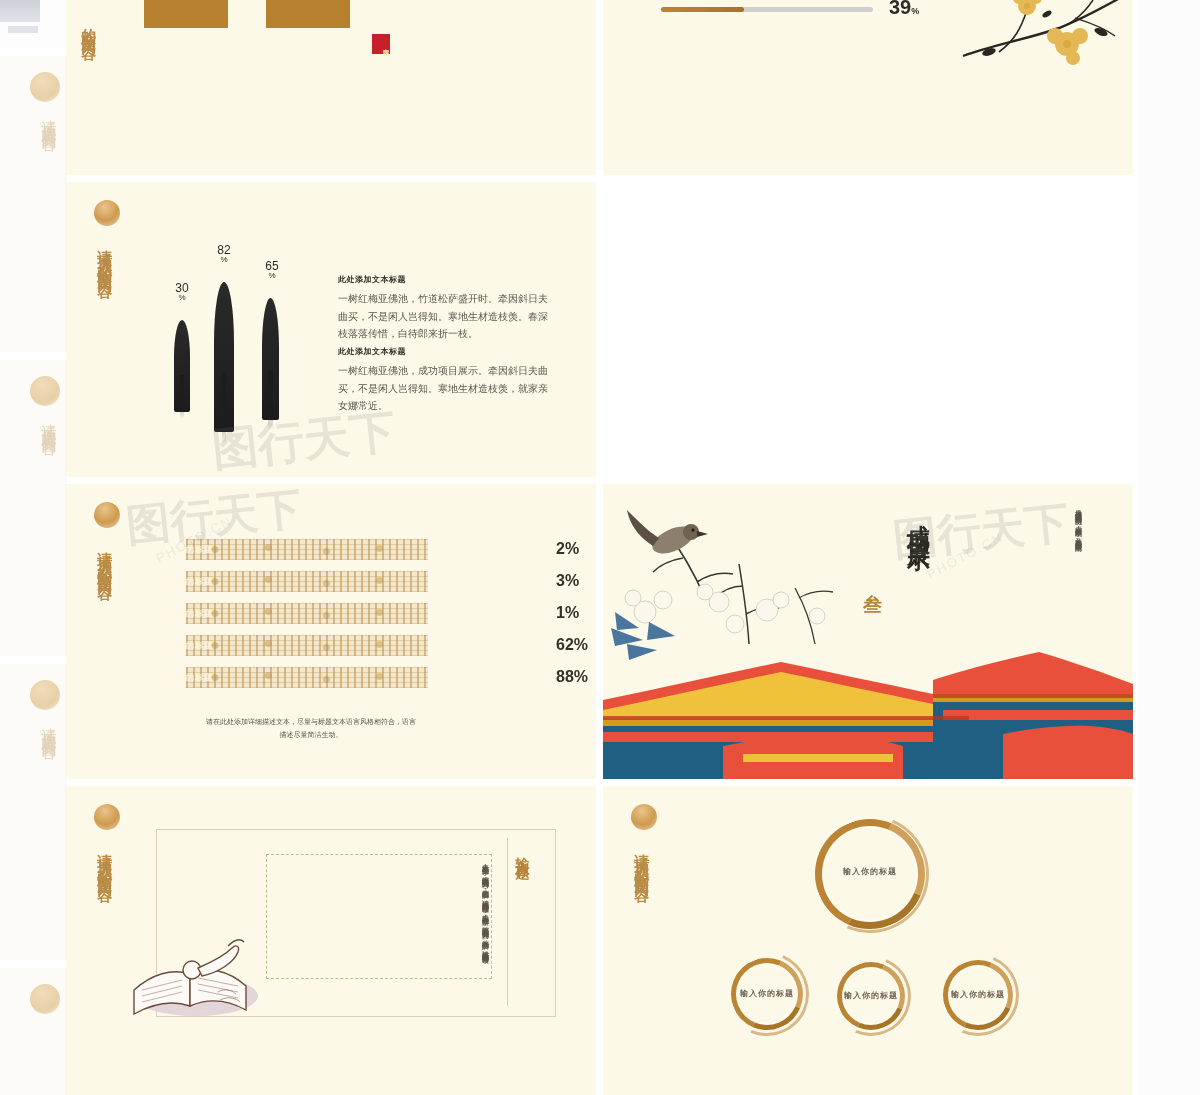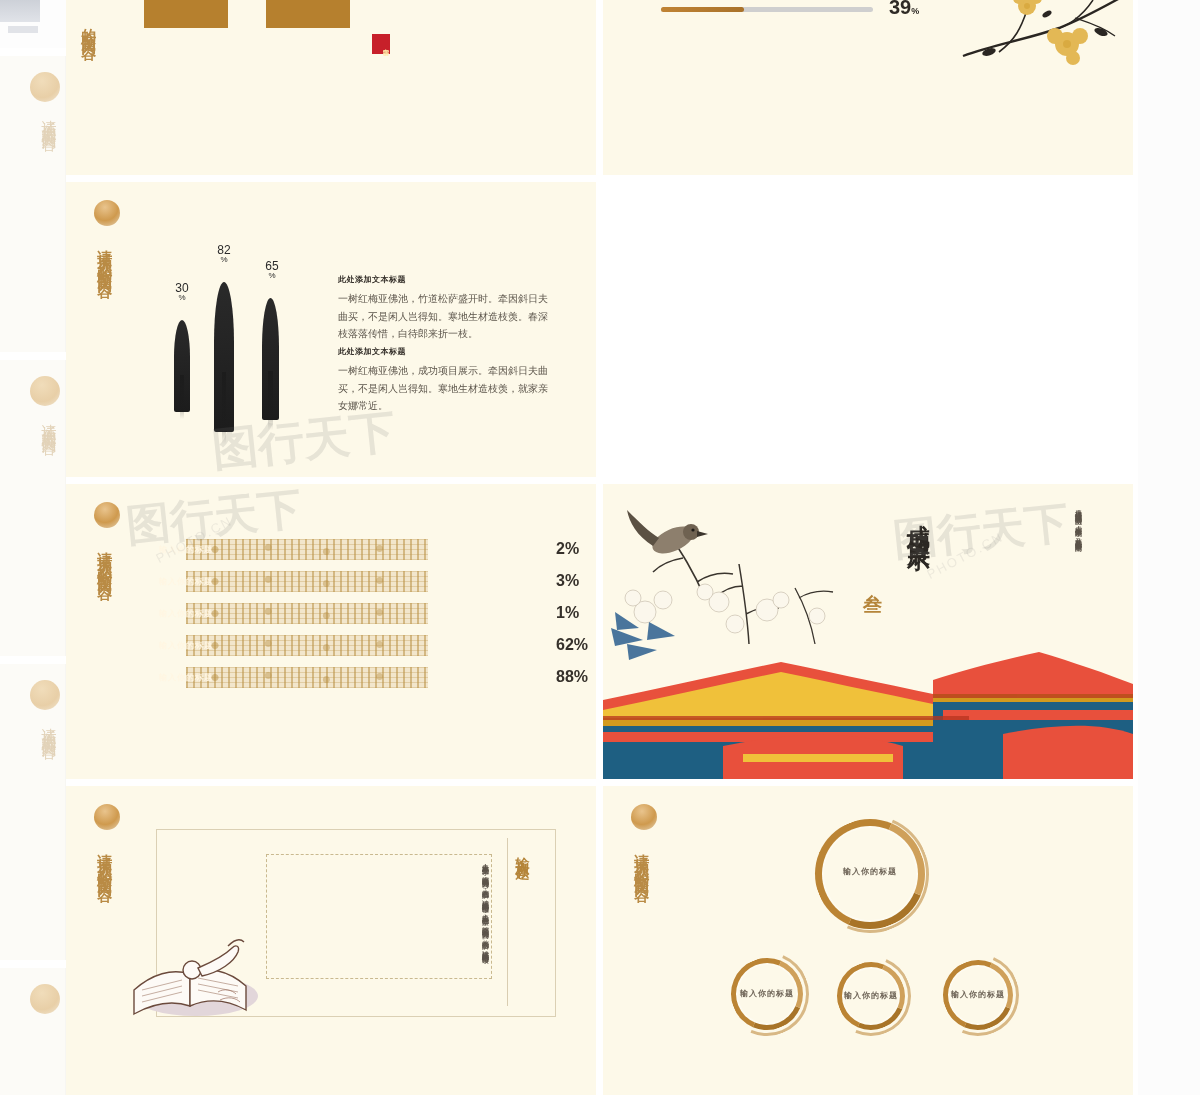--- a/index.html
+++ b/index.html
@@ -361,20 +361,21 @@
           <div class="ob-pct" style="top:1px;">62%</div>
         </div>
         <div class="ob-row" style="top:183px;">
           <div class="ob-track"></div>
           <div class="ob-fill" style="width:93%;">
               <span>输入你的标题</span>
             </div>
           <div class="ob-pct" style="top:1px;">88%</div>
         </div>
 
+        <div class="ob-note" style="left:140px; top:232px; width:210px;">请在此处添加详细描述文本，尽量与标题文本语言风格相符合，语言描述尽量简洁生动。</div>
 
         <div class="wm" style="left:60px; top:4px; font-size:44px; transform:rotate(-6deg);">图行天下</div>
         <div class="wm-r" style="left:86px; top:48px;">PHOTO.CN</div>
       </div>
     </div>
 
     <div class="slide col-r r2">
       <div class="fc-sky"></div>
 
       <svg style="position:absolute; left:6px; top:10px;" width="270" height="200" viewBox="0 0 270 200">

